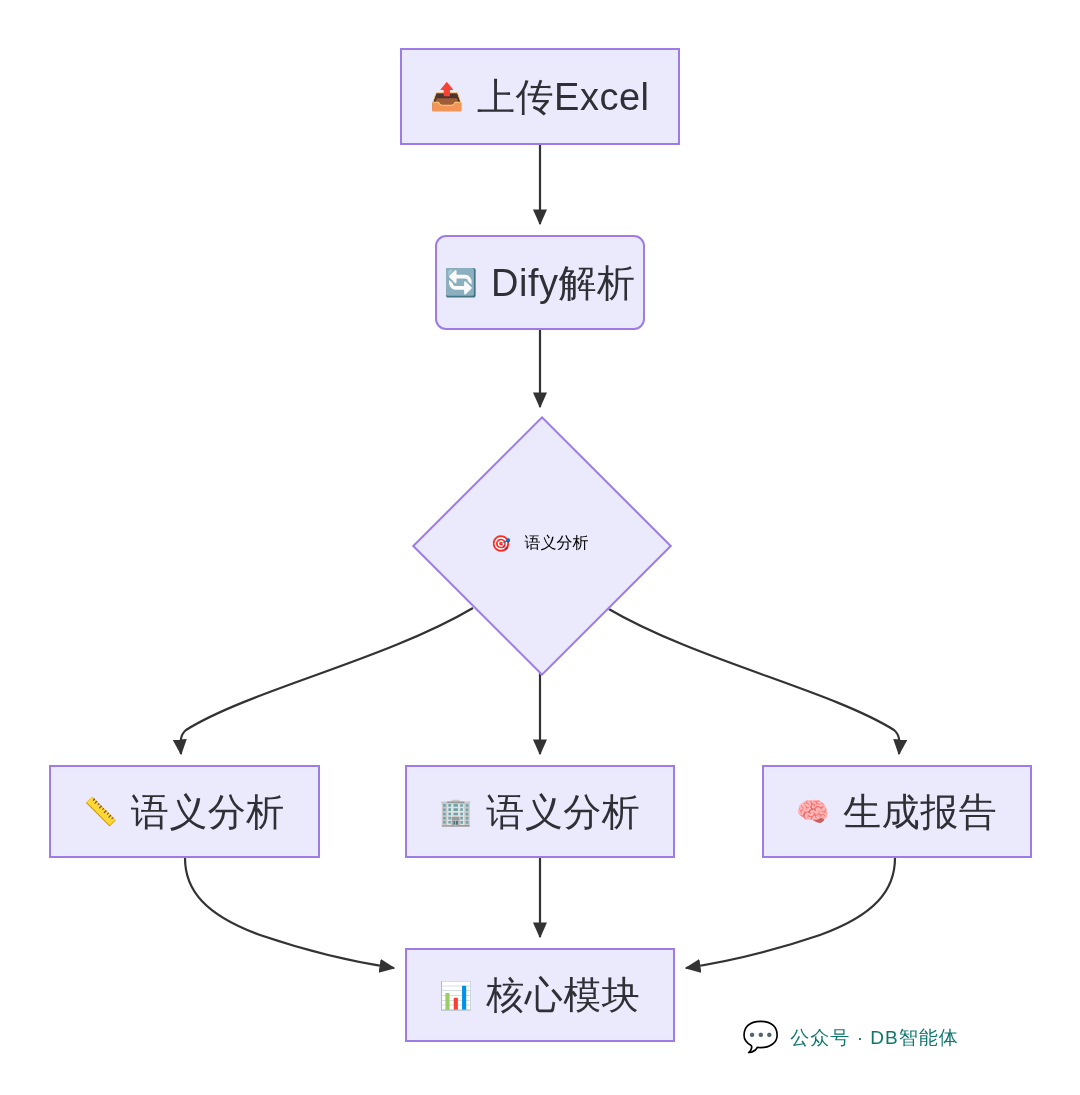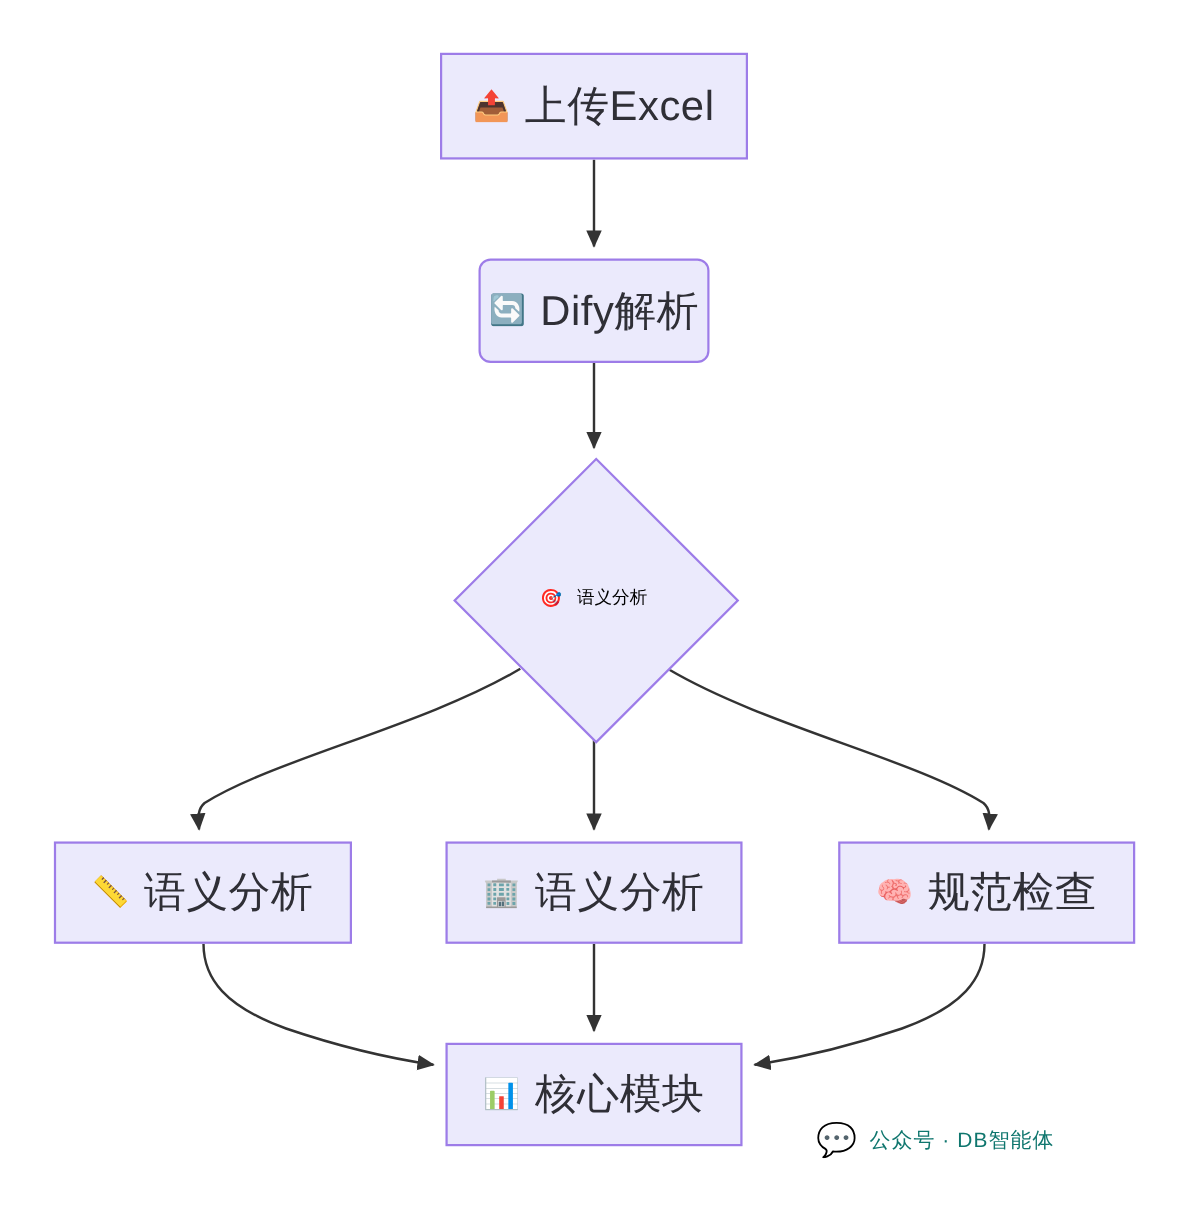--- a/index.html
+++ b/index.html
@@ -173,21 +173,21 @@
   <div class="node" style="left:405px; top:765px; width:270px; height:93px;">
     <div class="node-inner">
       <span class="node-icon">🏢</span>
       <span class="node-label">语义分析</span>
     </div>
   </div>
 
   <div class="node" style="left:762px; top:765px; width:270px; height:93px;">
     <div class="node-inner">
       <span class="node-icon">🧠</span>
-      <span class="node-label">规范检查</span>
+      <span class="node-label">生成报告</span>
     </div>
   </div>
 
   <div class="node" style="left:405px; top:948px; width:270px; height:94px;">
     <div class="node-inner">
       <span class="node-icon">📊</span>
       <span class="node-label">核心模块</span>
     </div>
   </div>
 

